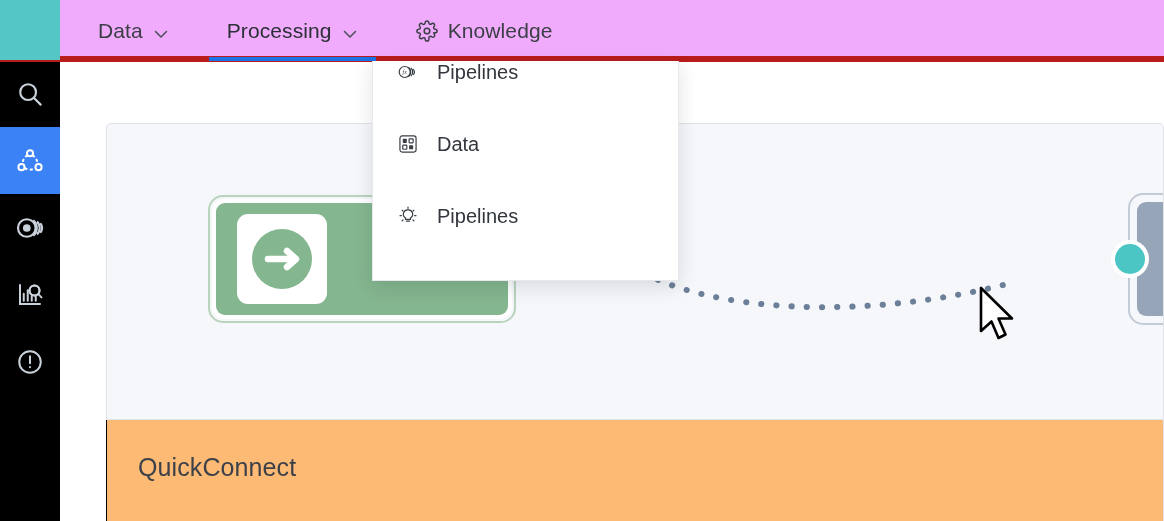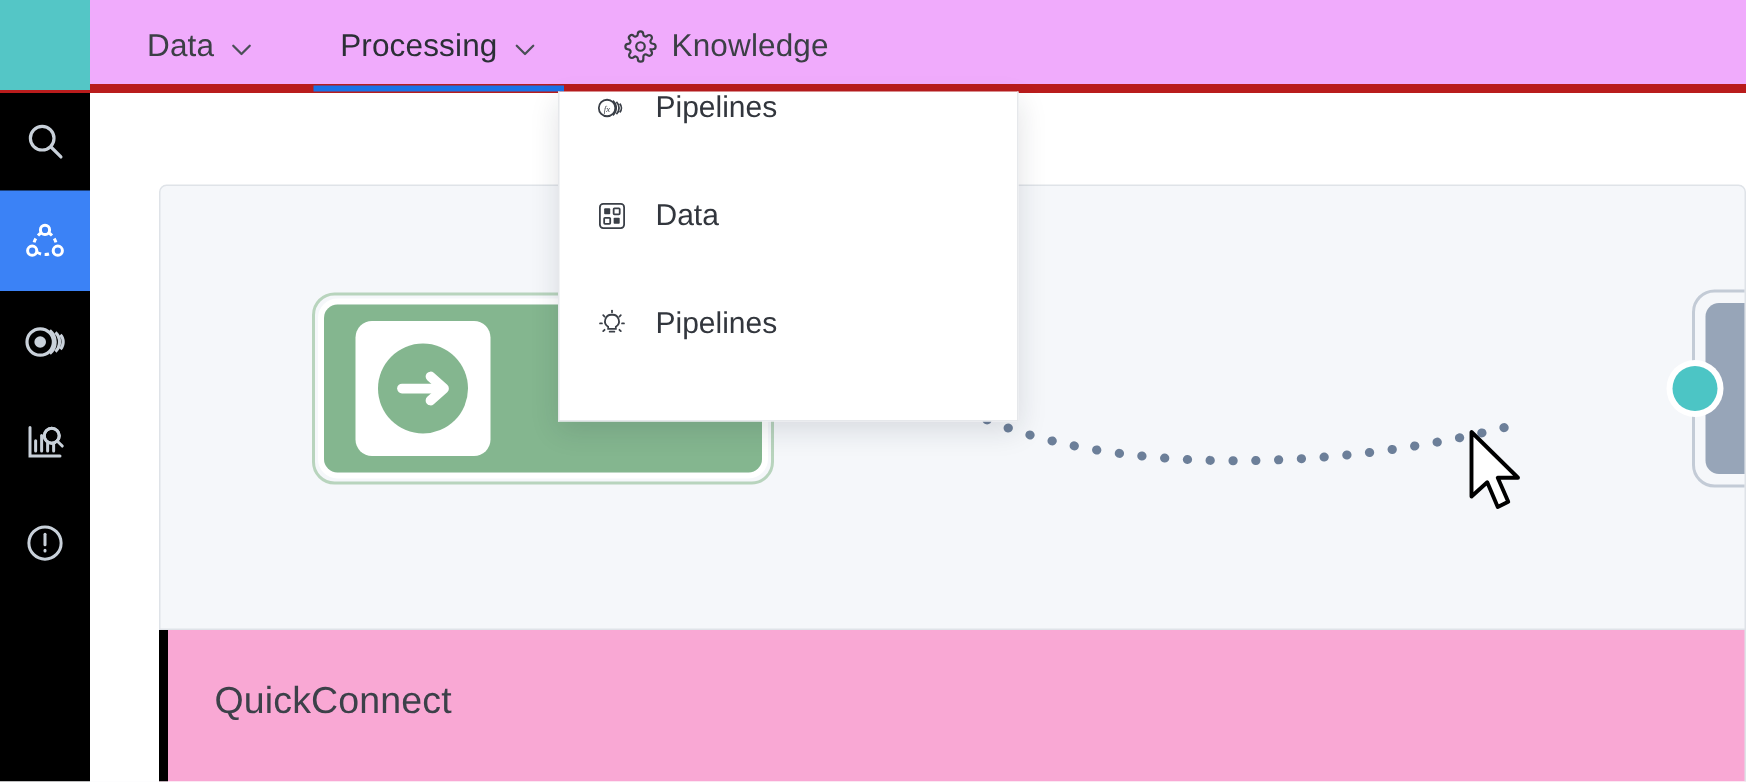--- a/index.html
+++ b/index.html
@@ -86,22 +86,22 @@
     border-top-right-radius: 5px;
     overflow: hidden;
   }
   .canvas-svg { position: absolute; left: 0; top: 0; }
 
   
   .bottom-panel {
     position: absolute;
     left: 46px; top: 358px;
     width: 1058px; height: 101px;
-    background: #f9a8d4;
-    border-left: 6px solid #000000;
+    background: #fdba74;
+    border-left: 1px solid #000000;
     border-right: 1px solid #dfe3e8;
   }
   .panel-title {
     position: absolute;
     left: 31px; top: 33px;
     font-size: 25px;
     color: #3c4149;
     letter-spacing: 0.1px;
   }
 

